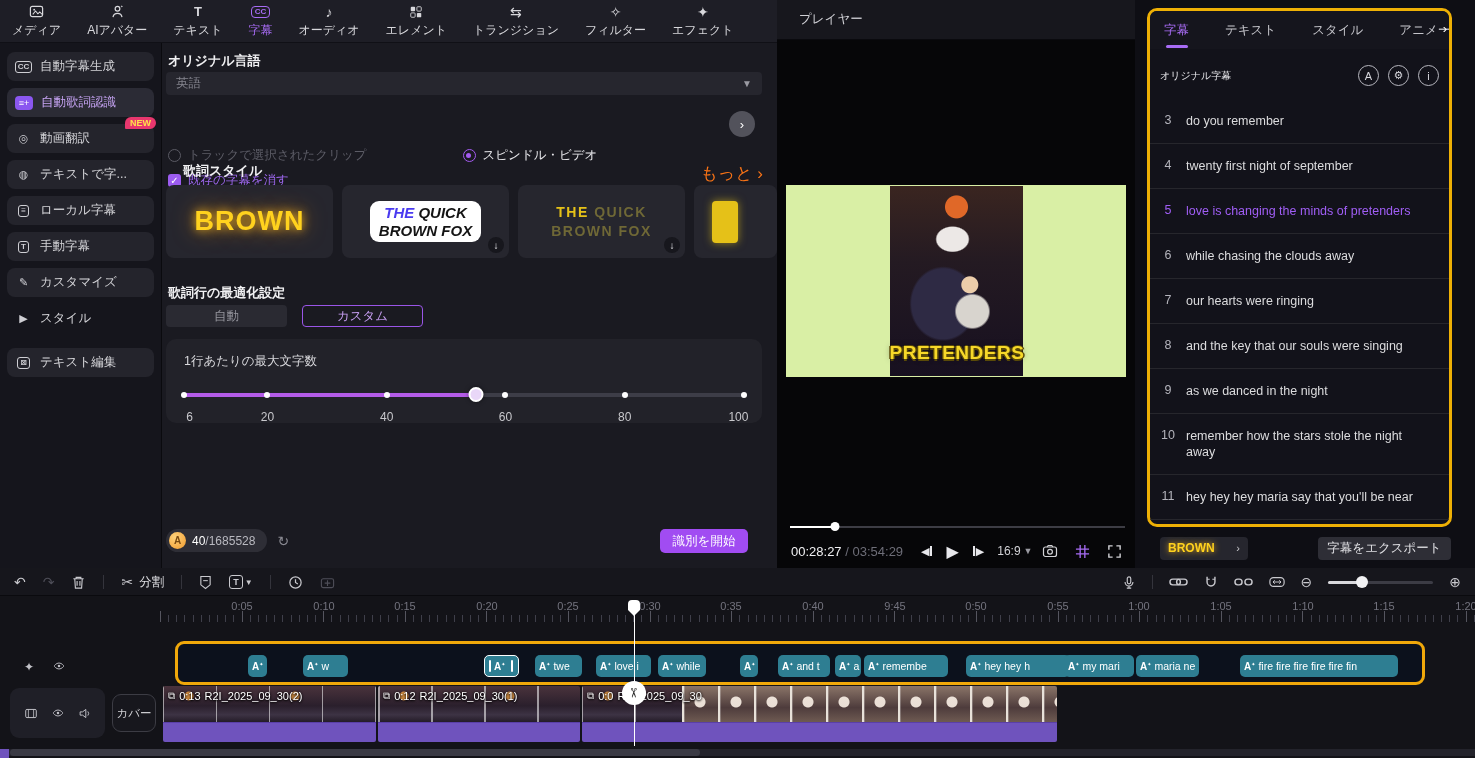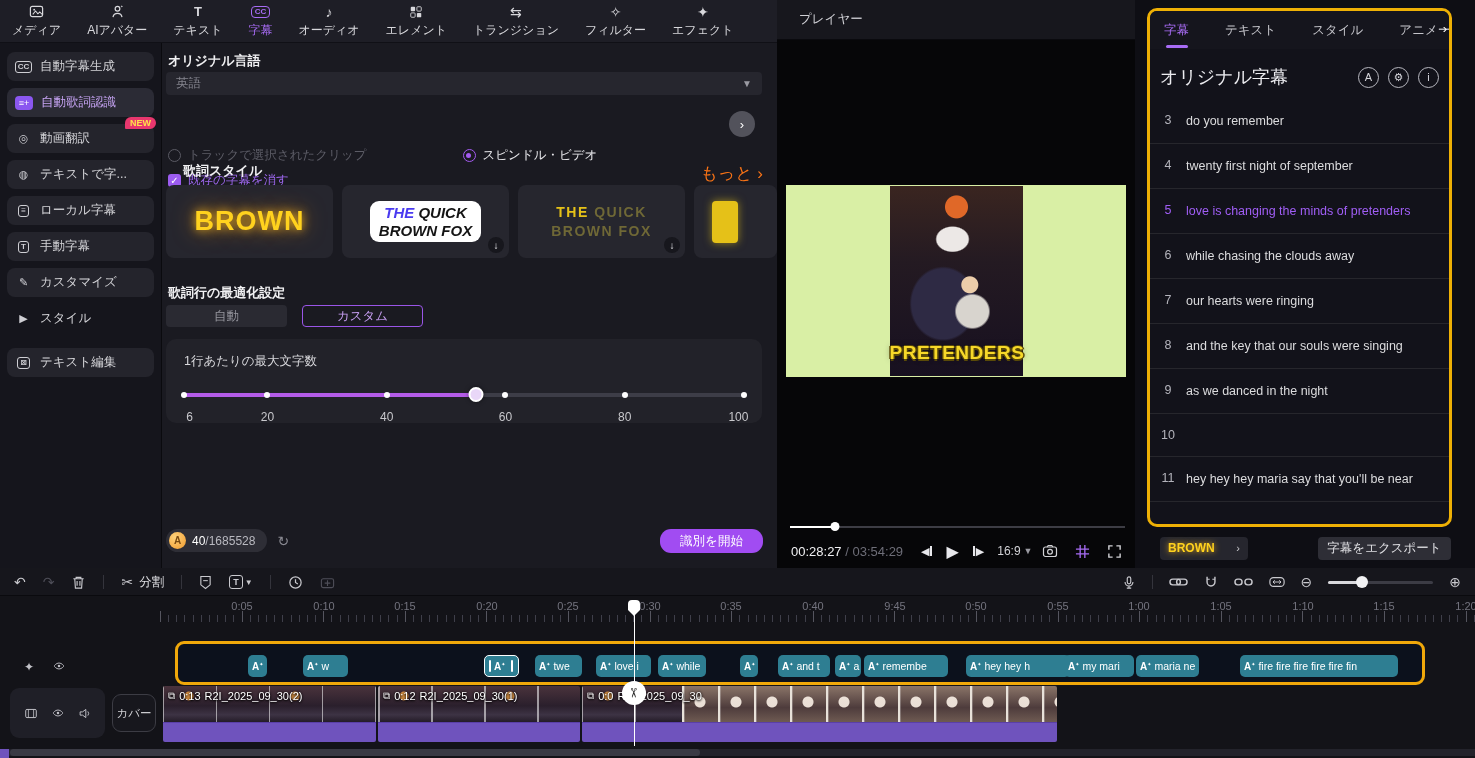--- a/index.html
+++ b/index.html
@@ -63,21 +63,21 @@
   .slider-dot { position:absolute; top:4px; width:6px; height:6px; border-radius:50%; background:#fff; transform:translateX(-50%); }
   .slider-handle { position:absolute; top:-1px; width:15px; height:15px; border-radius:50%; background:#e9d7f8; border:2px solid #fff; transform:translateX(-50%); box-shadow:0 0 4px rgba(0,0,0,.5); cursor:pointer; }
   .slider-ticks { position:relative; margin-top:8px; height:16px; }
   .slider-ticks span { position:absolute; transform:translateX(-50%); font-size:12px; color:#c8c8cc; }
   #credits-row { position:absolute; left:4px; top:486px; display:flex; align-items:center; gap:10px; }
   .credits-pill { height:23px; background:#2e2e36; border-radius:12px; display:flex; align-items:center; padding:0 12px 0 3px; gap:6px; }
   .coin { width:17px; height:17px; border-radius:50%; background:radial-gradient(circle at 35% 30%,#ffd27a,#f09a2e); color:#7a4a10; font-size:10px; font-weight:bold; display:flex; align-items:center; justify-content:center; }
   .credits-text { font-size:12px; color:#fff; }
   .credits-text .total { color:#b9b9c0; }
   .refresh-icon { color:#8a8a92; font-size:14px; cursor:pointer; }
-  #start-btn { position:absolute; left:498px; top:486px; width:103px; height:24px; background:#a14cf2; border-radius:11px; color:#fff; font-size:12.5px; display:flex; align-items:center; justify-content:center; cursor:pointer; }
+  #start-btn { position:absolute; left:498px; top:486px; width:88px; height:24px; background:#a14cf2; border-radius:5px; color:#fff; font-size:12.5px; display:flex; align-items:center; justify-content:center; cursor:pointer; }
 
   
   #player { position:absolute; left:777px; top:0; width:358px; height:568px; background:#060608; }
   #player-header { height:40px; background:#17171d; display:flex; align-items:center; padding:0 22px; color:#cfcfd4; font-size:12.5px; border-bottom:1px solid #0a0a0e; }
   #preview-green { position:absolute; left:9px; top:185px; width:340px; height:192px; background:#d9efa5; display:flex; align-items:center; justify-content:center; }
   #preview-photo { position:relative; width:133px; height:190px; background:
       radial-gradient(circle 13px at 50% 11%, #e06828 0 11px, transparent 12px),
       radial-gradient(ellipse 26px 20px at 47% 28%, #ece8e6 0 60%, transparent 66%),
       radial-gradient(circle 10px at 60% 52%, #eccdaa 0 8px, transparent 9px),
       radial-gradient(circle 22px at 62% 66%, #d8d4ce 0 16px, transparent 18px),
@@ -104,21 +104,21 @@
 
   
   #right-panel { position:absolute; left:1135px; top:0; width:340px; height:568px; background:#0e0e14; }
   #rp-box { position:absolute; left:12px; top:8px; width:305px; height:519px; border:3px solid #eeb005; border-radius:10px; background:#12121a; overflow:hidden; }
   .rp-tabs { position:relative; height:38px; display:flex; align-items:center; padding:0 0 0 14px; gap:36px; background:#15151d; white-space:nowrap; }
   .rp-tab { font-size:12.5px; color:#c4c4ca; cursor:pointer; position:relative; }
   .rp-tab.active { color:#a86cf5; }
   .rp-tab.active::after { content:""; position:absolute; left:2px; bottom:-9px; width:22px; height:2.5px; background:#a86cf5; border-radius:2px; }
   .rp-tabs .tab-chevron { position:absolute; right:2px; top:10px; color:#fff; font-size:13px; cursor:pointer; }
   .rp-header { display:flex; align-items:center; padding:16px 10px 10px 10px; }
-  .rp-header .rp-title { font-size:18px; color:#ececf0; }
+  .rp-header .rp-title { font-size:10px; color:#ececf0; }
   .rp-header .rp-icons { margin-left:auto; display:flex; gap:9px; }
   .circ-icon { width:21px; height:21px; border-radius:50%; border:1.2px solid #b8b8c0; color:#d6d6dc; font-size:11px; display:flex; align-items:center; justify-content:center; cursor:pointer; }
   .sub-list { position:absolute; left:0; right:0; top:88px; bottom:0; overflow:hidden; }
   .sub-row { display:flex; padding:14px 10px 14px 0; border-bottom:1px solid #26262c; cursor:pointer; }
   .sub-num { width:36px; text-align:center; font-size:12.5px; color:#b4b4bc; flex-shrink:0; }
   .sub-text { font-size:12.5px; color:#dcdcde; line-height:16px; padding-right:14px; }
   .sub-row.active .sub-num,.sub-row.active .sub-text { color:#a05ef5; }
   #rp-bottom { position:absolute; left:1135px; top:528px; width:340px; height:40px; display:flex; align-items:center; }
   #style-pill { position:absolute; left:25px; width:88px; height:23px; background:#26262e; border-radius:4px; display:flex; align-items:center; justify-content:space-between; padding:0 8px; cursor:pointer; }
   #style-pill .brown { font-size:12px; font-weight:800; color:#ffd21e; text-shadow:0 0 6px rgba(255,190,30,.9); }
@@ -478,20 +478,21 @@
       <div class="sub-row">
           <span class="sub-num">8</span>
           <span class="sub-text">and the key that our souls were singing</span>
         </div>
       <div class="sub-row">
           <span class="sub-num">9</span>
           <span class="sub-text">as we danced in the night</span>
         </div>
       <div class="sub-row">
           <span class="sub-num">10</span>
+          <span class="sub-text">remember how the stars stole the night away</span>
         </div>
       <div class="sub-row">
           <span class="sub-num">11</span>
           <span class="sub-text">hey hey hey maria say that you'll be near</span>
         </div>
     </div>
   </div>
 </div>
 <div id="rp-bottom">
   <div id="style-pill">

